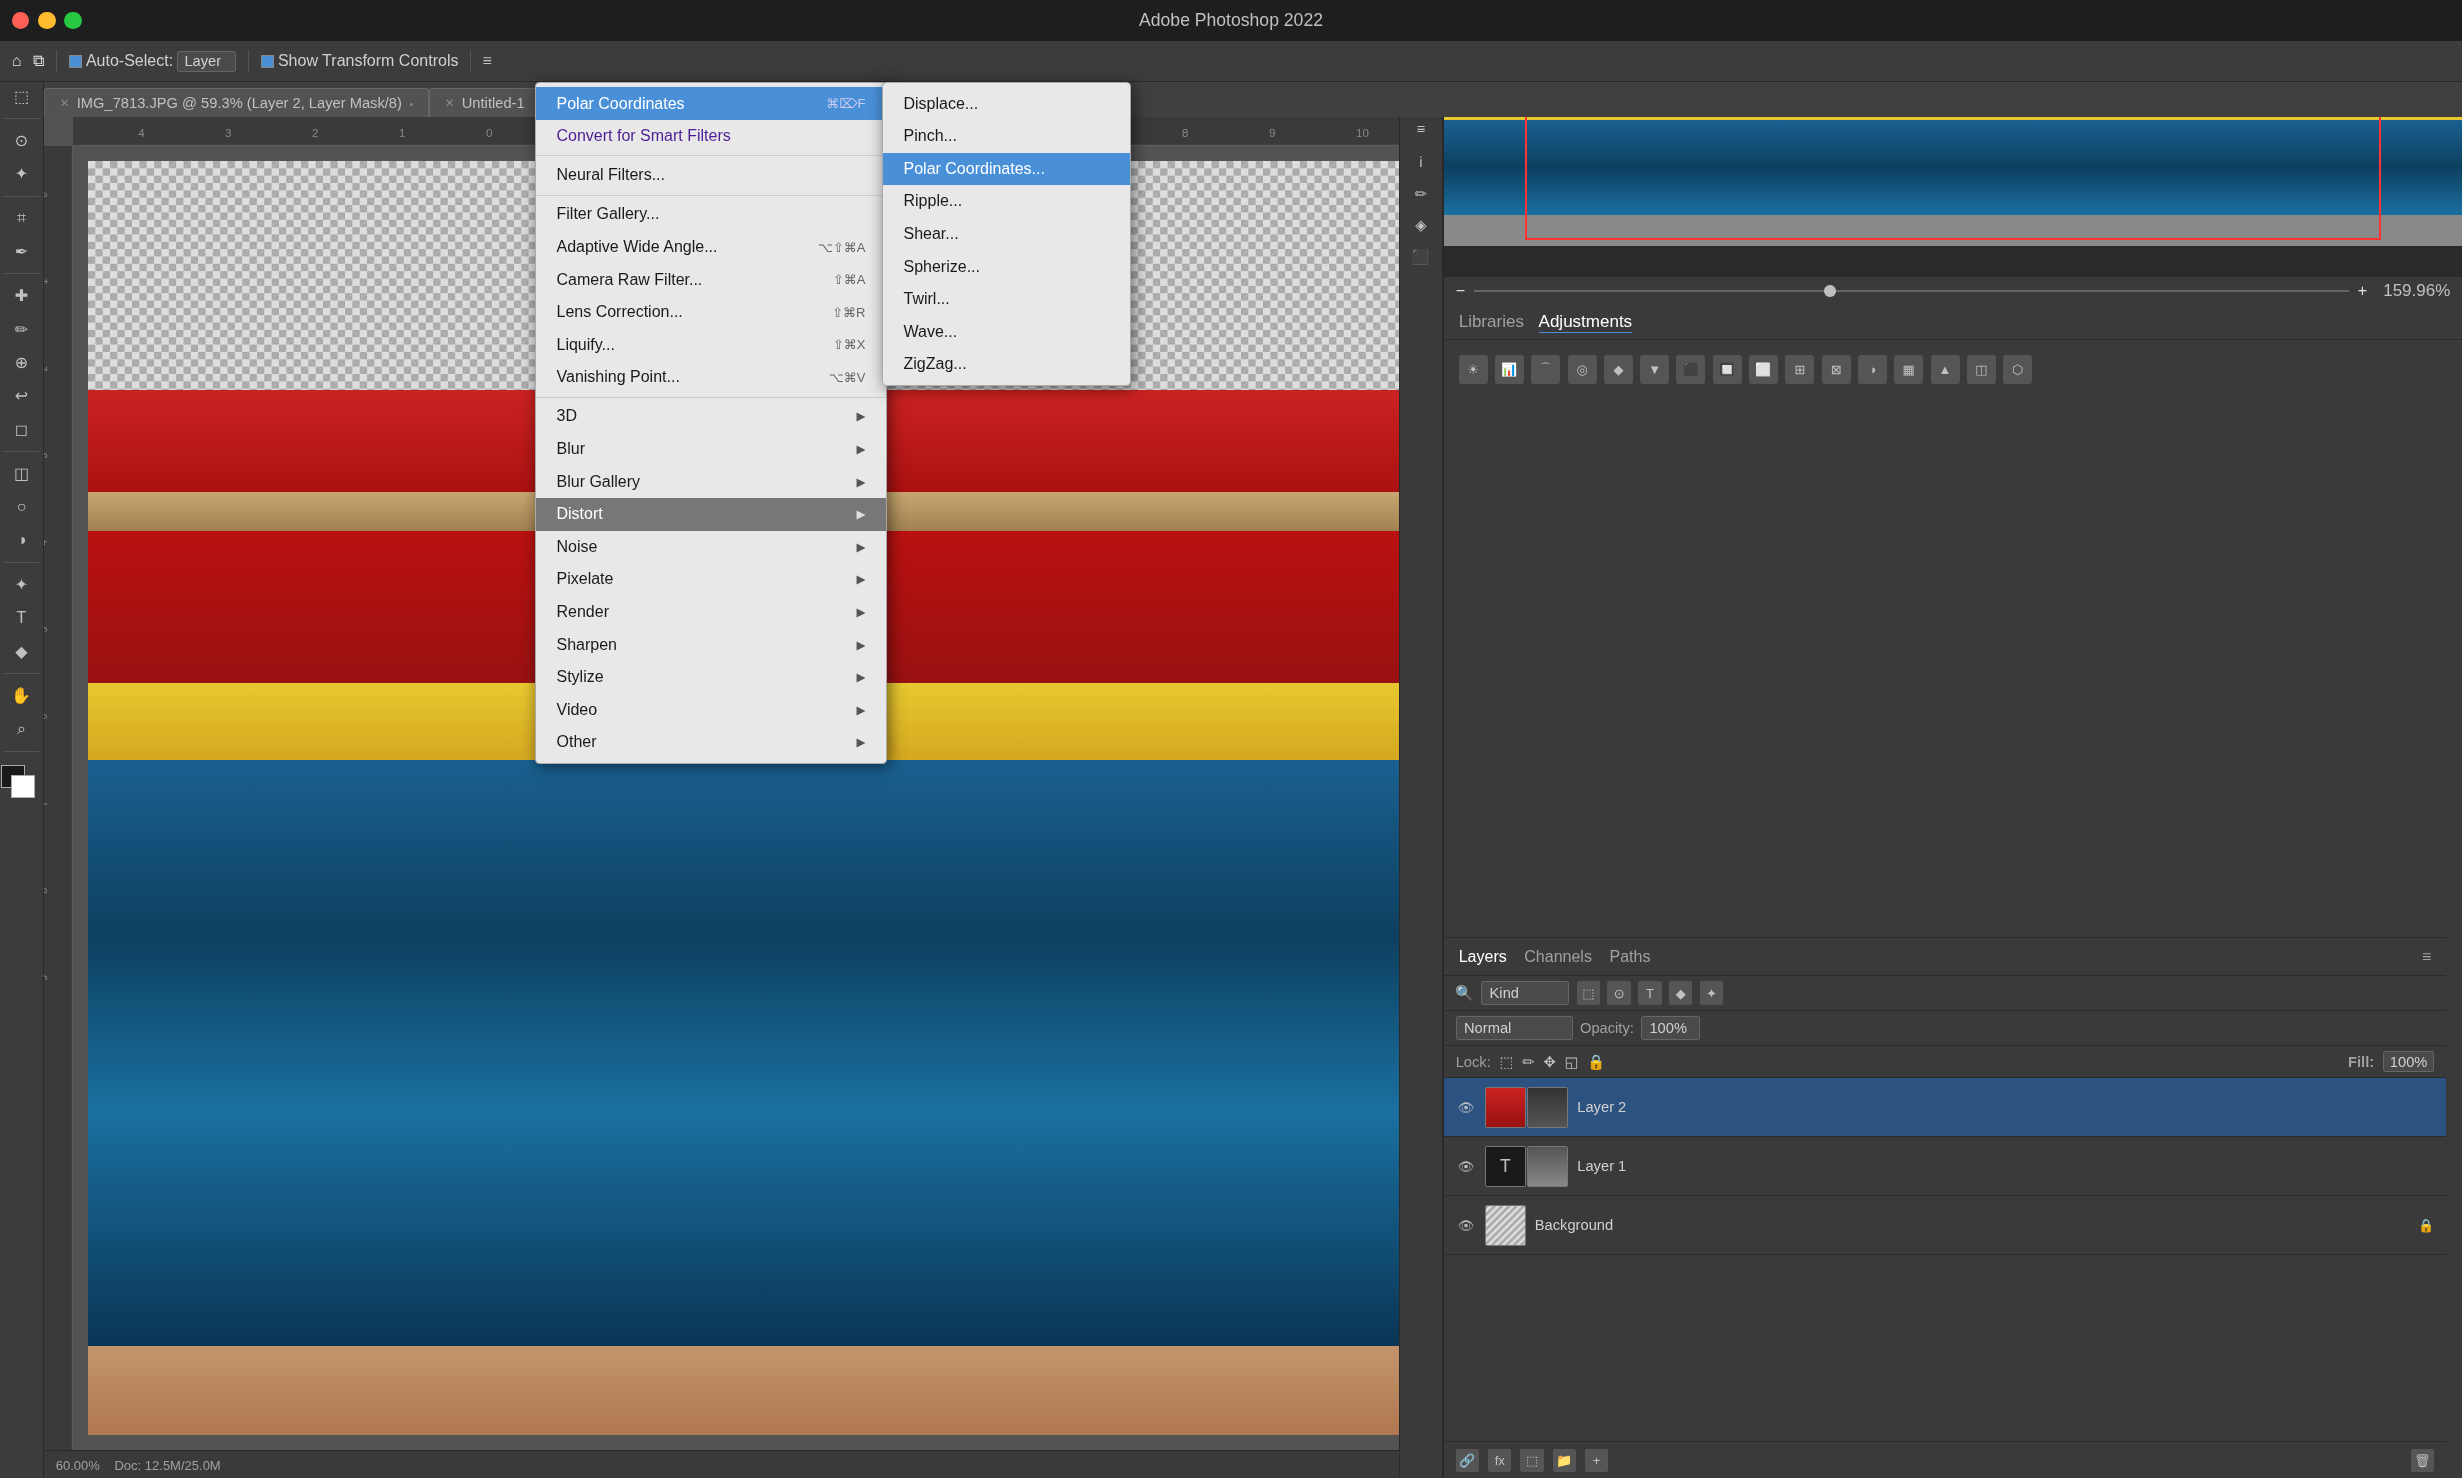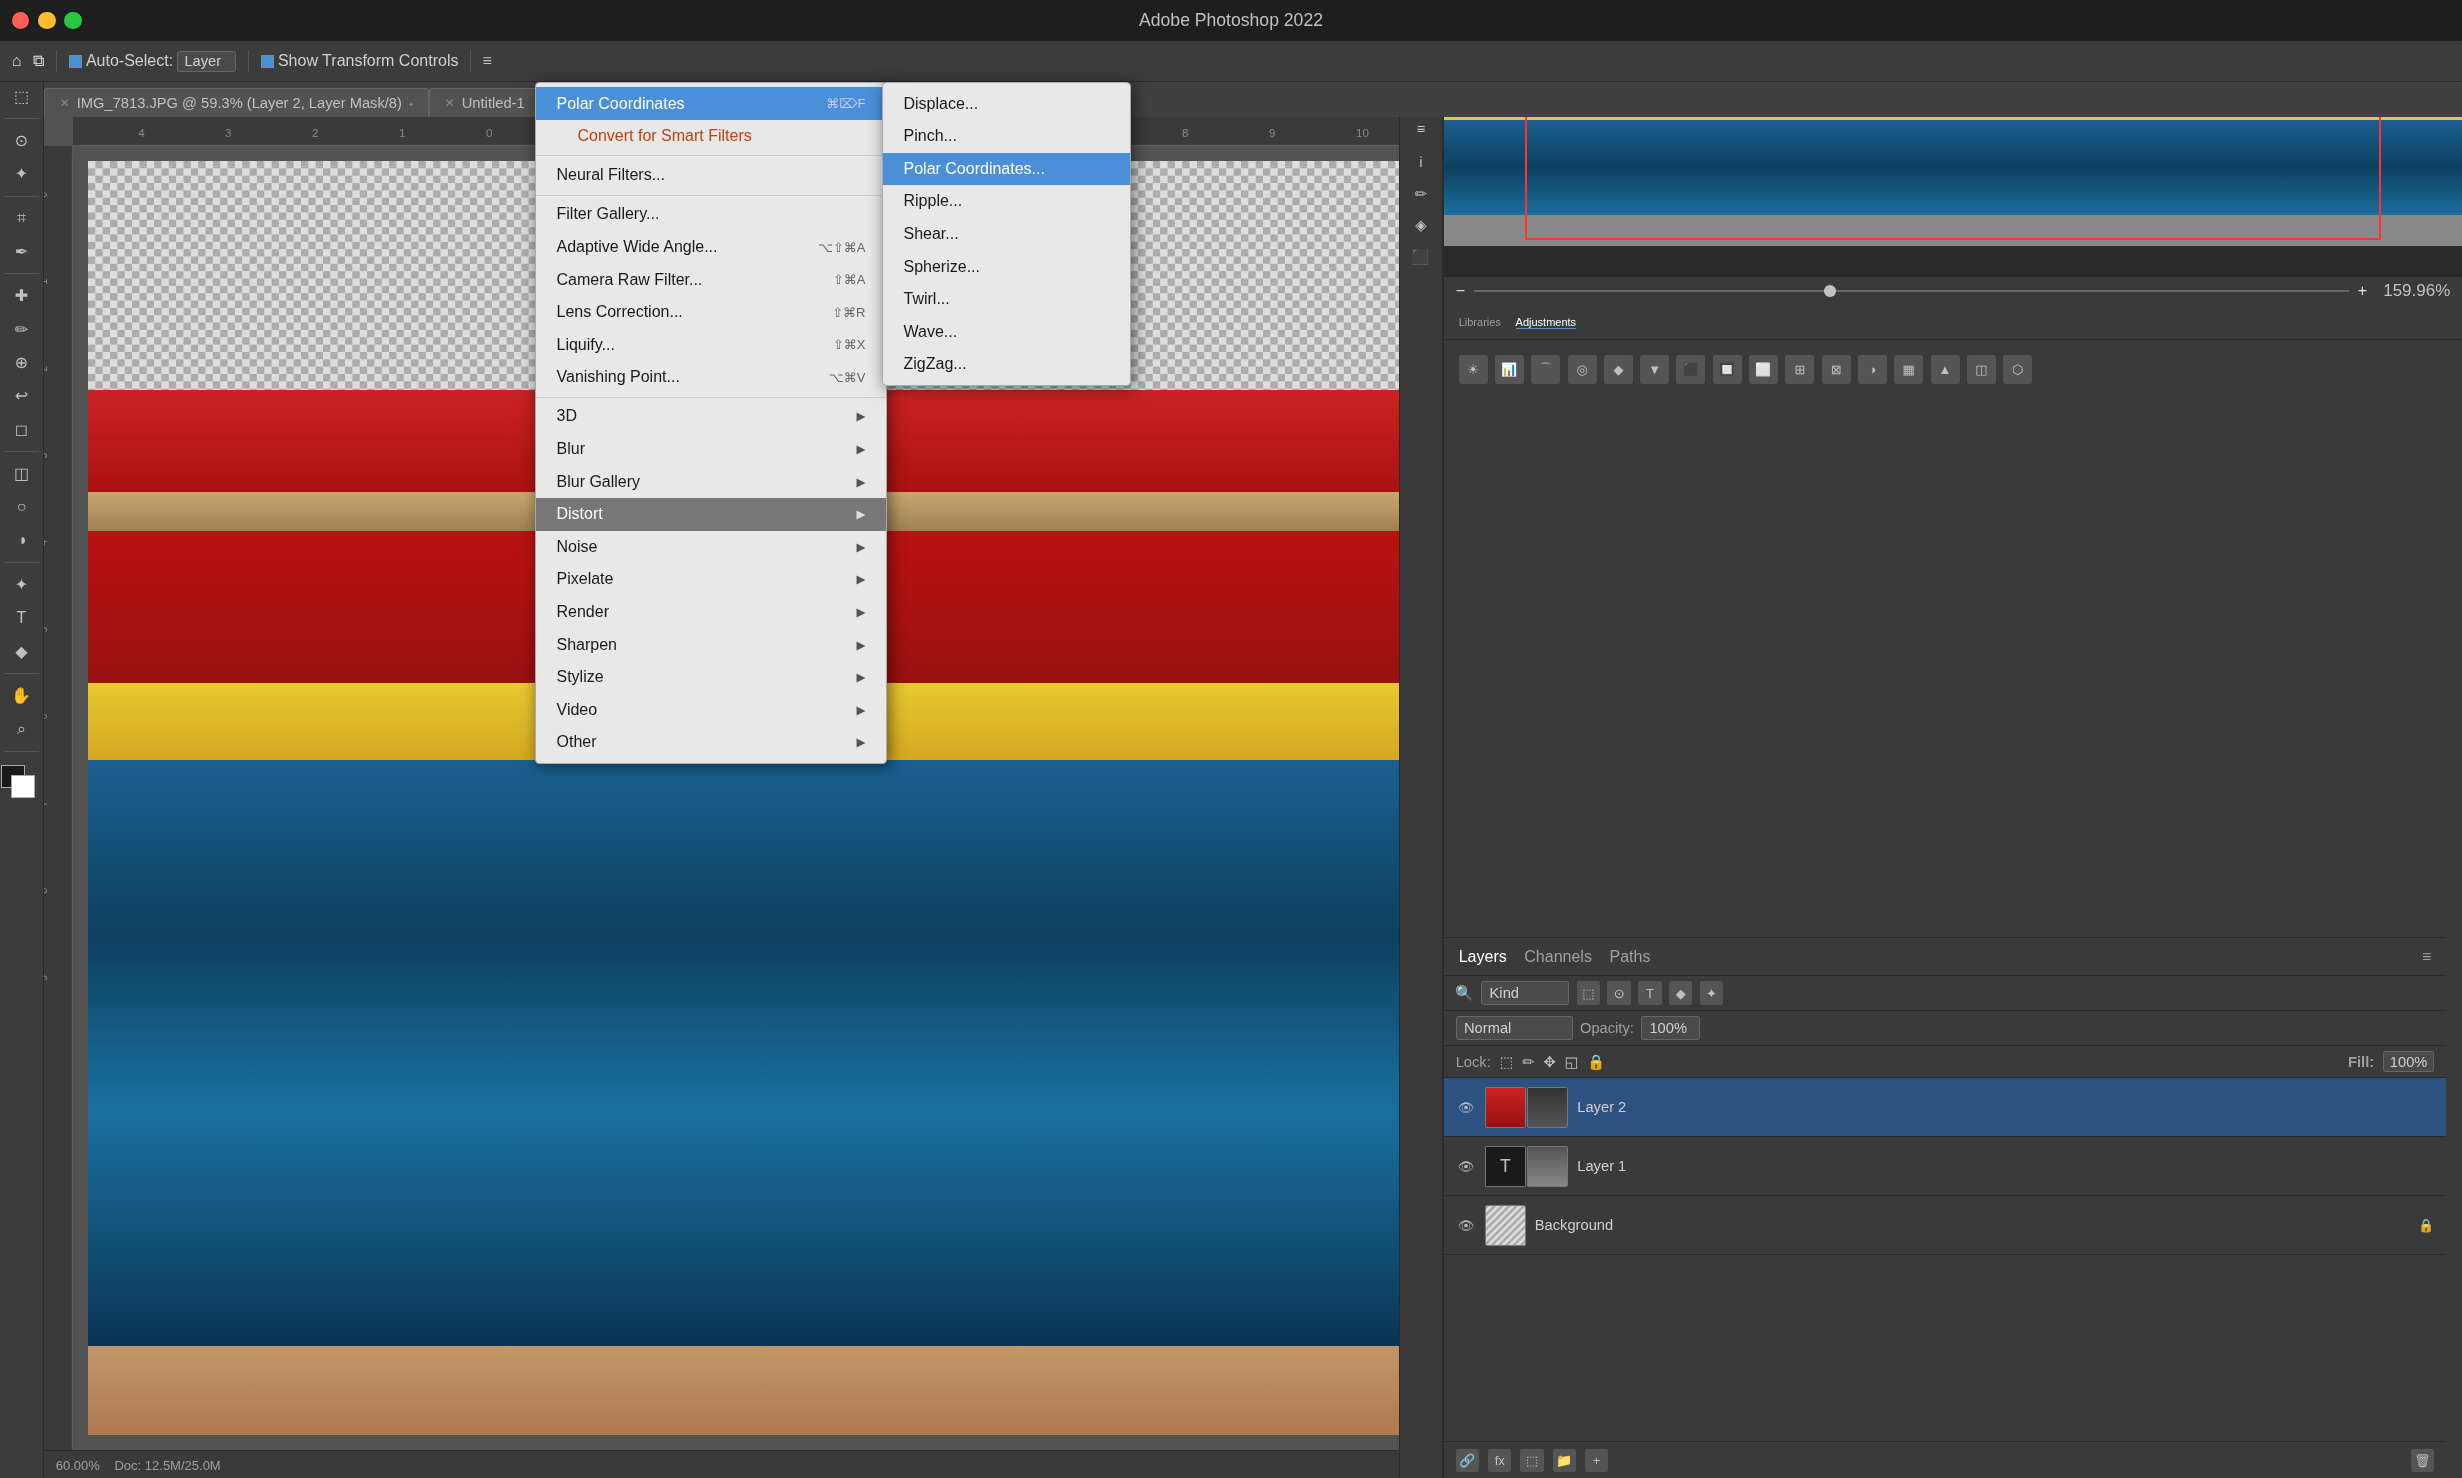--- a/index.html
+++ b/index.html
@@ -314,21 +314,21 @@
     #adj-tabs {
       height: 35px;
       background: #3a3a3a;
       display: flex;
       align-items: center;
       padding: 0 14.7px;
       gap: 14.7px;
       border-bottom: 0.7px solid #2a2a2a;
     }
     .adj-tab {
-      font-size: 11px;
+      font-size: 17px;
       color: #a0a0a0;
       cursor: pointer;
     }
     .adj-tab.active { color: #fff; border-bottom: 1.5px solid #4a90d9; }
 
     #adj-content {
       padding: 14.7px;
       font-size: 14.7px;
       color: #a0a0a0;
     }
@@ -594,23 +594,22 @@
       display: flex;
       align-items: center;
       justify-content: space-between;
       white-space: nowrap;
     }
     .menu-item.highlighted {
       background: #4a90d9;
       color: #fff;
     }
     .menu-item.dimmed {
-      color: #c2410c;
+      color: #4c1d95;
       cursor: default;
-      margin-left: 21px;
     }
     .menu-shortcut {
       font-size: 13px;
       color: #666;
       margin-left: 17.6px;
     }
     .menu-arrow {
       font-size: 11.7px;
       color: #555;
     }

